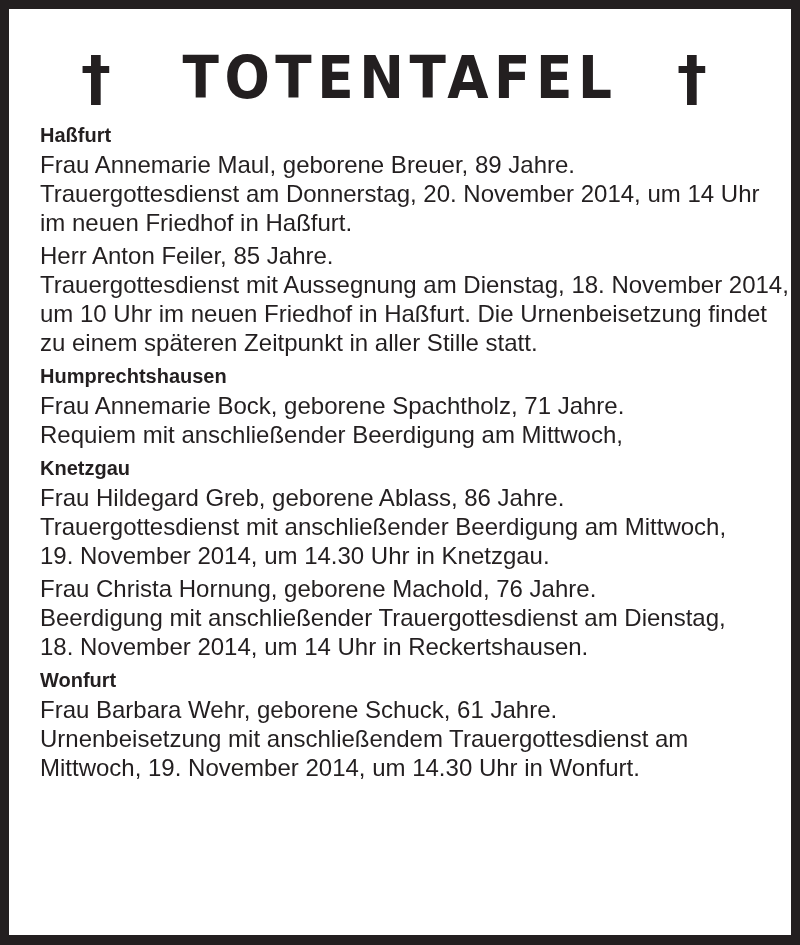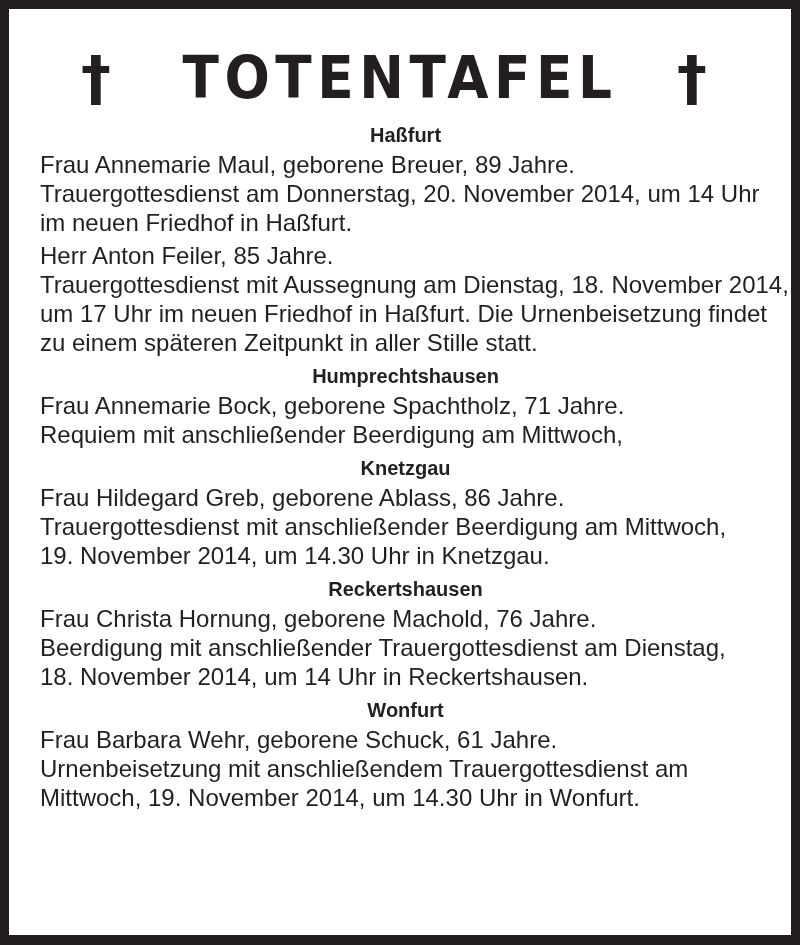--- a/index.html
+++ b/index.html
@@ -45,21 +45,20 @@
     .content {
       position: absolute;
       left: 31px; top: 111px; right: 20px;
     }
     .section { margin: 0; }
     .place {
       font-weight: bold;
       font-size: 20px;
       line-height: 30px;
       margin: 0;
-      text-align: center;
     }
     .line {
       font-size: 24px;
       line-height: 29px;
       margin: 0;
       white-space: nowrap;
       transform-origin: left center;
       transform: scaleX(1.0);
     }
     .entry { margin: 0 0 4px 0; }
@@ -81,21 +80,21 @@
     <div class="section">
       <p class="place">Haßfurt</p>
       <div class="entry">
         <p class="line">Frau Annemarie Maul, geborene Breuer, 89 Jahre.</p>
         <p class="line">Trauergottesdienst am Donnerstag, 20. November 2014, um 14 Uhr</p>
         <p class="line">im neuen Friedhof in Haßfurt.</p>
       </div>
       <div class="entry">
         <p class="line">Herr Anton Feiler, 85 Jahre.</p>
         <p class="line">Trauergottesdienst mit Aussegnung am Dienstag, 18. November 2014,</p>
-        <p class="line">um 17 Uhr im neuen Friedhof in Haßfurt. Die Urnenbeisetzung findet</p>
+        <p class="line">um 10 Uhr im neuen Friedhof in Haßfurt. Die Urnenbeisetzung findet</p>
         <p class="line">zu einem späteren Zeitpunkt in aller Stille statt.</p>
       </div>
     </div>
 
     <div class="section">
       <p class="place">Humprechtshausen</p>
       <div class="entry">
         <p class="line">Frau Annemarie Bock, geborene Spachtholz, 71 Jahre.</p>
         <p class="line">Requiem mit anschließender Beerdigung am Mittwoch,</p>
       </div>
@@ -104,21 +103,20 @@
     <div class="section">
       <p class="place">Knetzgau</p>
       <div class="entry">
         <p class="line">Frau Hildegard Greb, geborene Ablass, 86 Jahre.</p>
         <p class="line">Trauergottesdienst mit anschließender Beerdigung am Mittwoch,</p>
         <p class="line">19. November 2014, um 14.30 Uhr in Knetzgau.</p>
       </div>
     </div>
 
     <div class="section">
-      <p class="place">Reckertshausen</p>
       <div class="entry">
         <p class="line">Frau Christa Hornung, geborene Machold, 76 Jahre.</p>
         <p class="line">Beerdigung mit anschließender Trauergottesdienst am Dienstag,</p>
         <p class="line">18. November 2014, um 14 Uhr in Reckertshausen.</p>
       </div>
     </div>
 
     <div class="section">
       <p class="place">Wonfurt</p>
       <div class="entry">

